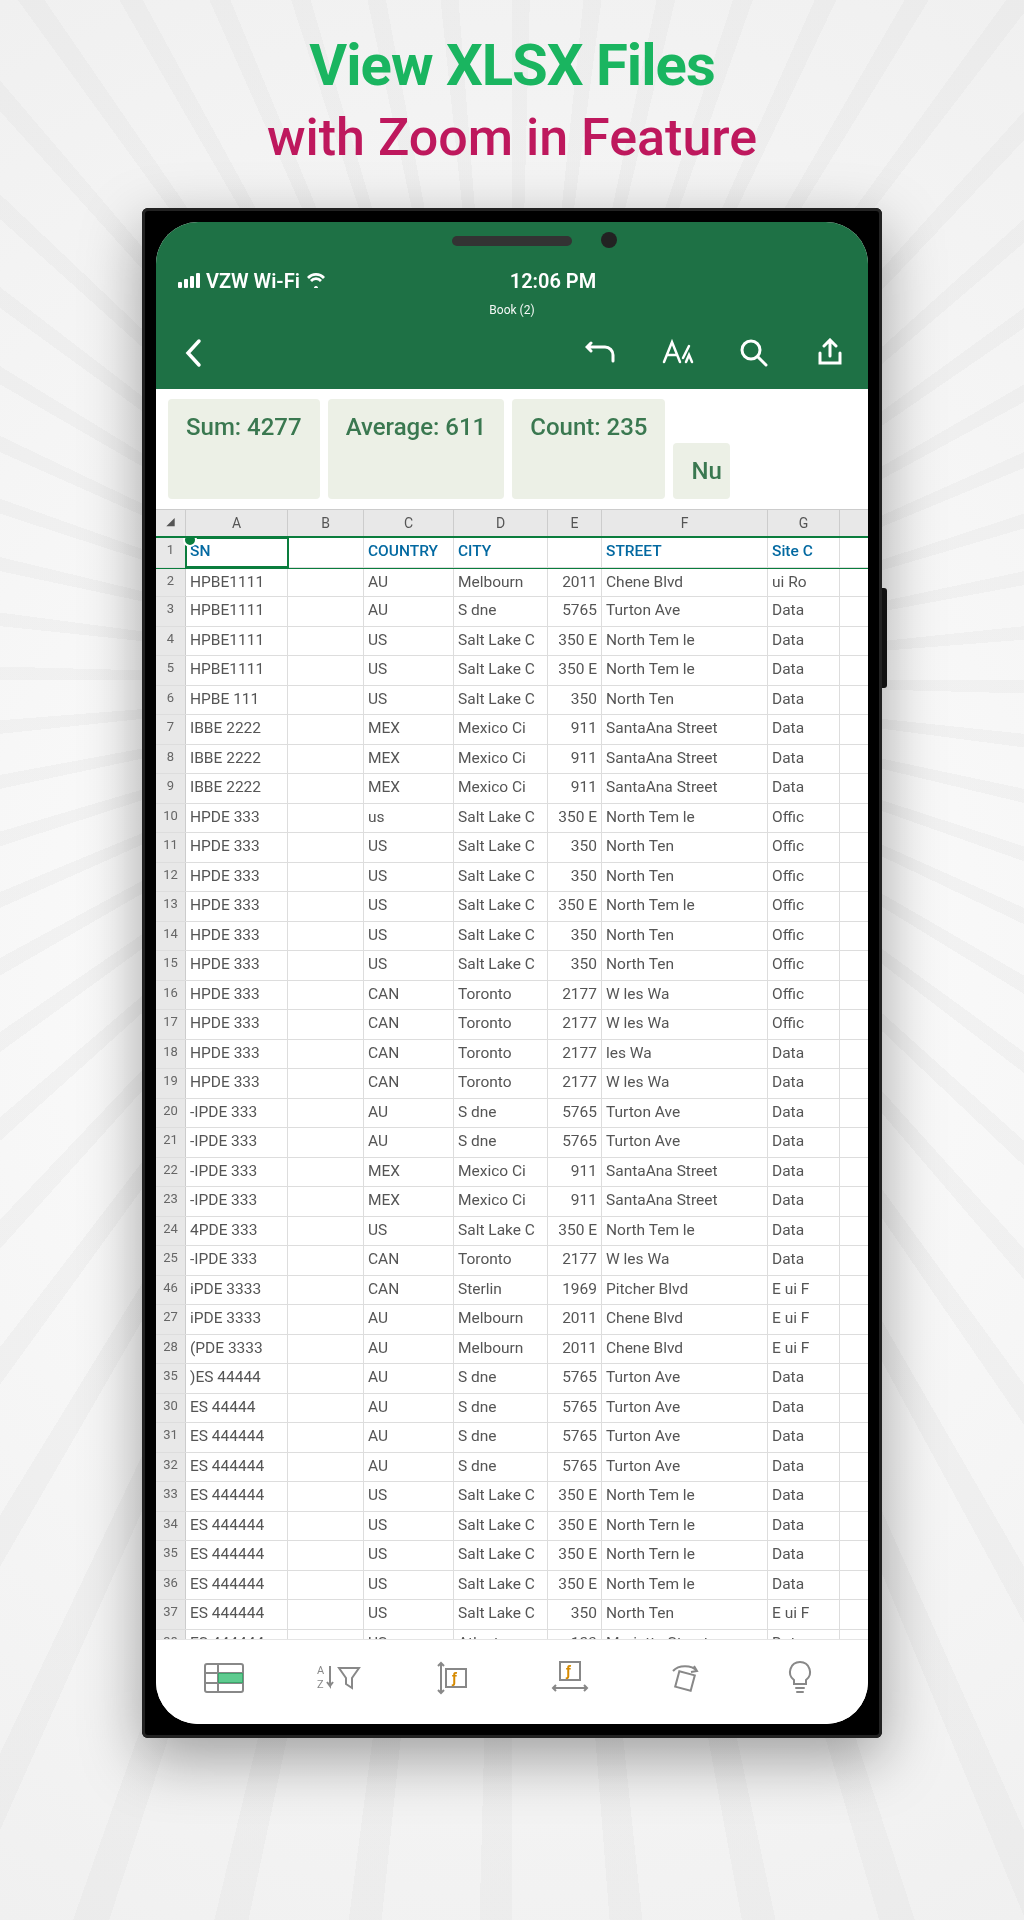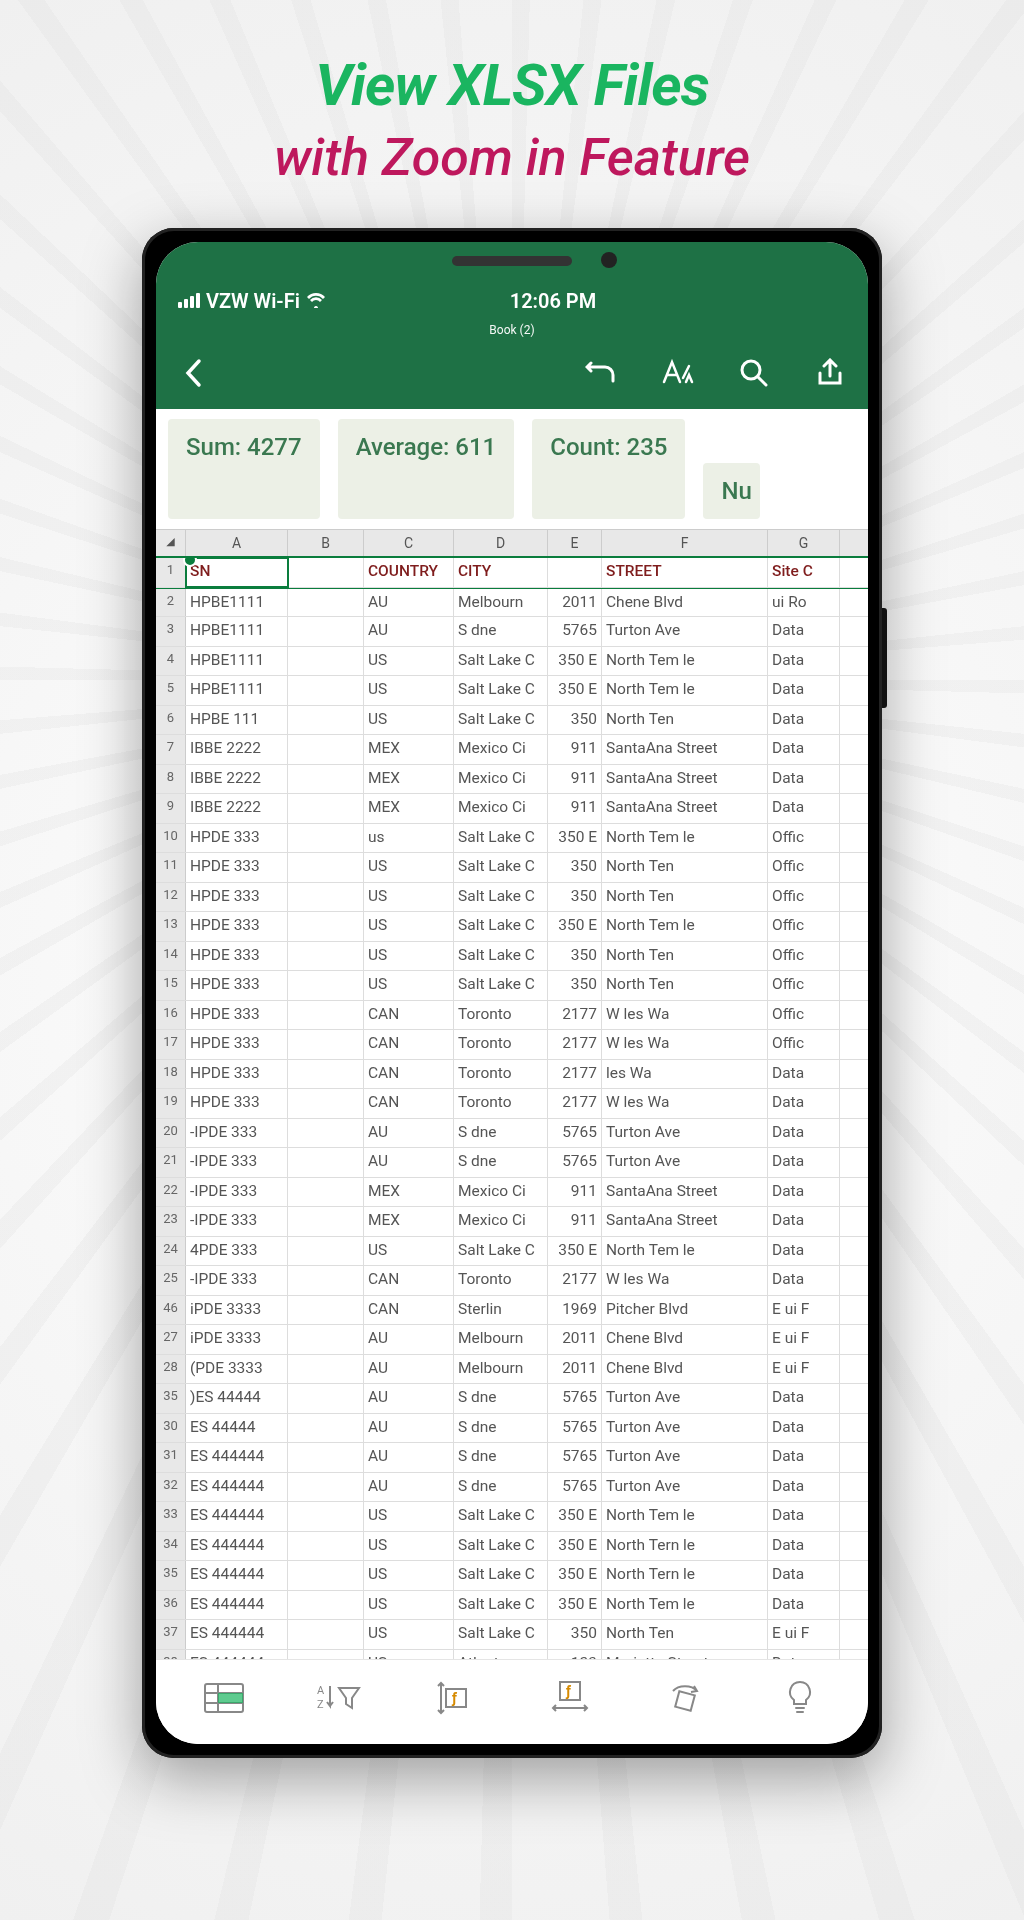--- a/index.html
+++ b/index.html
@@ -21,43 +21,42 @@
   content: "";
   position: absolute;
   inset: -100px;
   background: repeating-conic-gradient(from 0deg at 50% 780px, rgba(220,220,220,0.6) 0deg 1.5deg, transparent 1.5deg 6deg);
   opacity: 0.4;
 }
 .promo {
   position: relative;
   z-index: 1;
   text-align: center;
-  padding-top: 51px;
-  font-style: italic;
+  padding-top: 31px;
 }
 .promo-title {
   font-size: 58px;
   font-weight: 700;
   color: #1ab560;
   letter-spacing: -1px;
 }
 .promo-sub {
   font-size: 52px;
   font-weight: 500;
   color: #be185d;
   margin-top: 8px;
 }
 .phone {
   position: relative;
   z-index: 1;
   width: 740px;
   height: 1530px;
   margin: 40px auto 0;
   background: #000;
-  border-radius: 32px;
+  border-radius: 6px;
   padding: 14px;
   box-shadow: 0 20px 60px rgba(0,0,0,0.35), inset 0 0 0 3px #222;
 }
 .phone-notch {
   position: absolute;
   top: 28px;
   left: 50%;
   transform: translateX(-50%);
   width: 120px;
   height: 10px;
@@ -119,21 +118,21 @@
 .toolbar {
   display: flex;
   align-items: center;
   padding: 10px 20px 18px;
   gap: 40px;
 }
 .toolbar-spacer { flex: 1; }
 .toolbar-icon { width: 36px; height: 36px; display: flex; align-items: center; justify-content: center; cursor: pointer; }
 .stats-bar {
   display: flex;
-  gap: 18px;
+  gap: 8px;
   padding: 10px 12px;
   background: #fff;
 }
 .stat-chip {
   background: #ecf0e6;
   color: #3a7850;
   padding: 14px 18px;
   border-radius: 4px;
   font-size: 24px;
   font-weight: 500;
@@ -154,21 +153,21 @@
 .col-h.cd { width: 94px; } .col-h.ce { width: 54px; } .col-h.cf { width: 166px; }
 .col-h.cg { width: 72px; }
 .grid-wrap { flex: 1; overflow: hidden; position: relative; }
 .grid { font-size: 15.5px; color: #555; }
 .row { display: flex; border-bottom: 1px solid #ddd; height: 29.5px; }
 .row-h { width: 30px; background: #e8e8e8; border-right: 1px solid #ccc; text-align: center; padding: 4px 0; font-size: 13px; color: #666; }
 .cell { border-right: 1px solid #ddd; padding: 4px 4px; overflow: hidden; white-space: nowrap; text-overflow: clip; }
 .cell.ca { width: 102px; } .cell.cb { width: 76px; } .cell.cc { width: 90px; }
 .cell.cd { width: 94px; } .cell.ce { width: 54px; text-align: right; } .cell.cf { width: 166px; }
 .cell.cg { width: 72px; }
-.row.header-row .cell { font-weight: 500; color: #7f1d1d; }
+.row.header-row .cell { font-weight: 500; color: #0369a1; }
 .row.first-data { border-top: 1px solid #0a7d3d; }
 .sel-handle {
   position: absolute;
   top: -5px; left: 27px;
   width: 14px; height: 14px;
   background: #0a7d3d;
   border: 2px solid #fff;
   border-radius: 50%;
   z-index: 5;
 }

